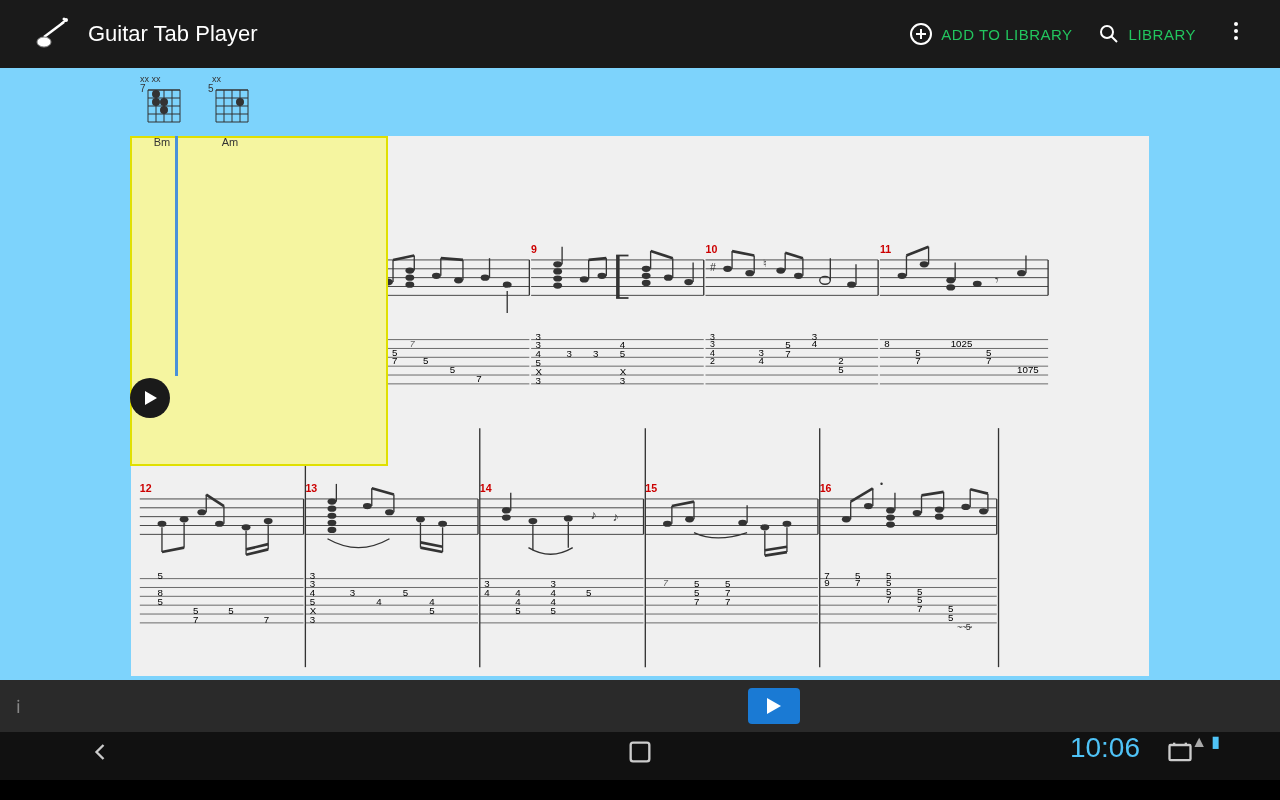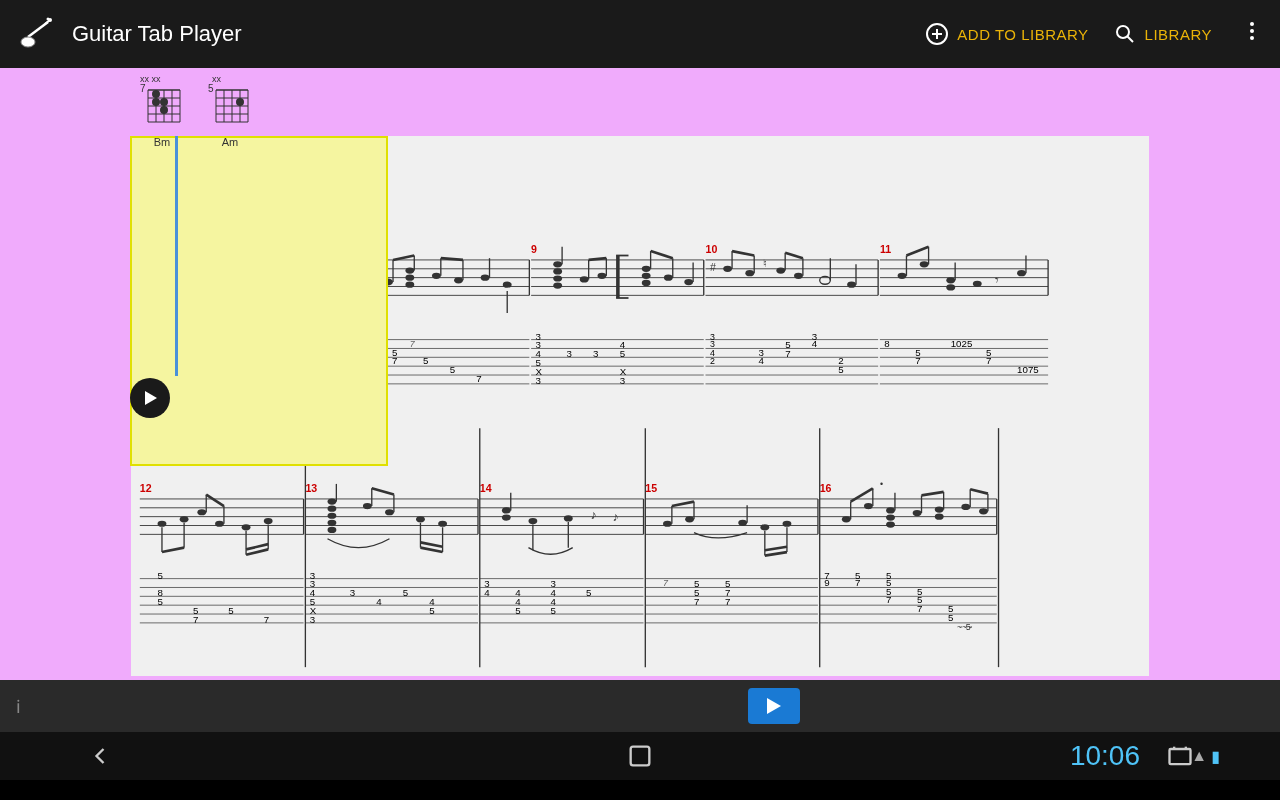--- a/index.html
+++ b/index.html
@@ -10,21 +10,21 @@
       overflow: hidden;
       font-family: 'Arial', sans-serif;
     }
 
     
     #topbar {
       background: #1a1a1a;
       height: 68px;
       display: flex;
       align-items: center;
-      padding: 0 12px;
+      padding: 0 28px;
       gap: 12px;
     }
     #app-logo {
       width: 48px;
       height: 48px;
       display: flex;
       align-items: center;
       justify-content: center;
     }
     #app-logo svg { width: 40px; height: 40px; }
@@ -36,41 +36,41 @@
     }
     #topbar-actions {
       display: flex;
       align-items: center;
       gap: 24px;
     }
     .topbar-btn {
       display: flex;
       align-items: center;
       gap: 8px;
-      color: #eab308;
+      color: #22c55e;
       font-size: 15px;
       font-weight: 500;
       letter-spacing: 0.5px;
       cursor: pointer;
       background: none;
       border: none;
     }
     .topbar-btn svg { width: 24px; height: 24px; }
     #more-btn {
       color: #fff;
       font-size: 24px;
       cursor: pointer;
       background: none;
       border: none;
       padding: 0 4px;
     }
 
     
     #main-content {
-      background: #f0abfc;
+      background: #7dd3fc;
       width: 100%;
       height: 612px;
       position: relative;
       overflow: hidden;
     }
 
     
     #chord-area {
       position: absolute;
       top: 4px;
@@ -165,21 +165,21 @@
       justify-content: center;
       cursor: pointer;
     }
     #next-btn svg { width: 24px; height: 24px; }
 
     
     #system-nav {
       background: #111;
       height: 48px;
       display: flex;
-      align-items: center;
+      align-items: flex-start;
       justify-content: space-between;
       padding: 0 80px;
     }
     .nav-btn {
       color: #ccc;
       font-size: 22px;
       cursor: pointer;
       background: none;
       border: none;
       display: flex;

